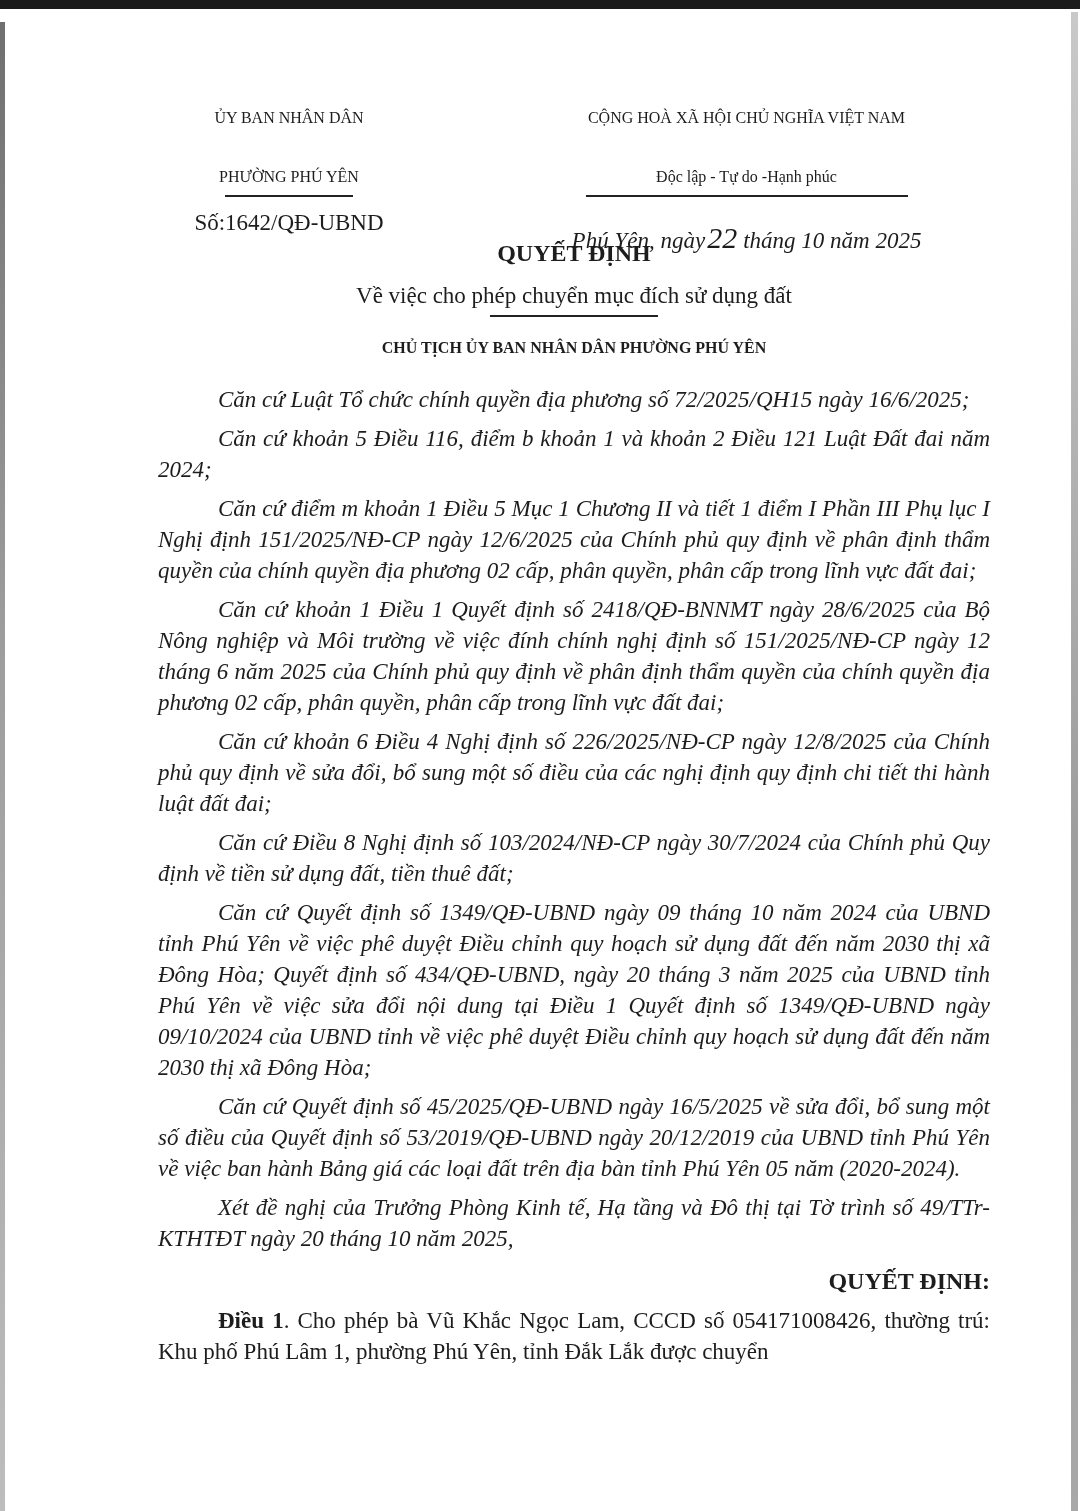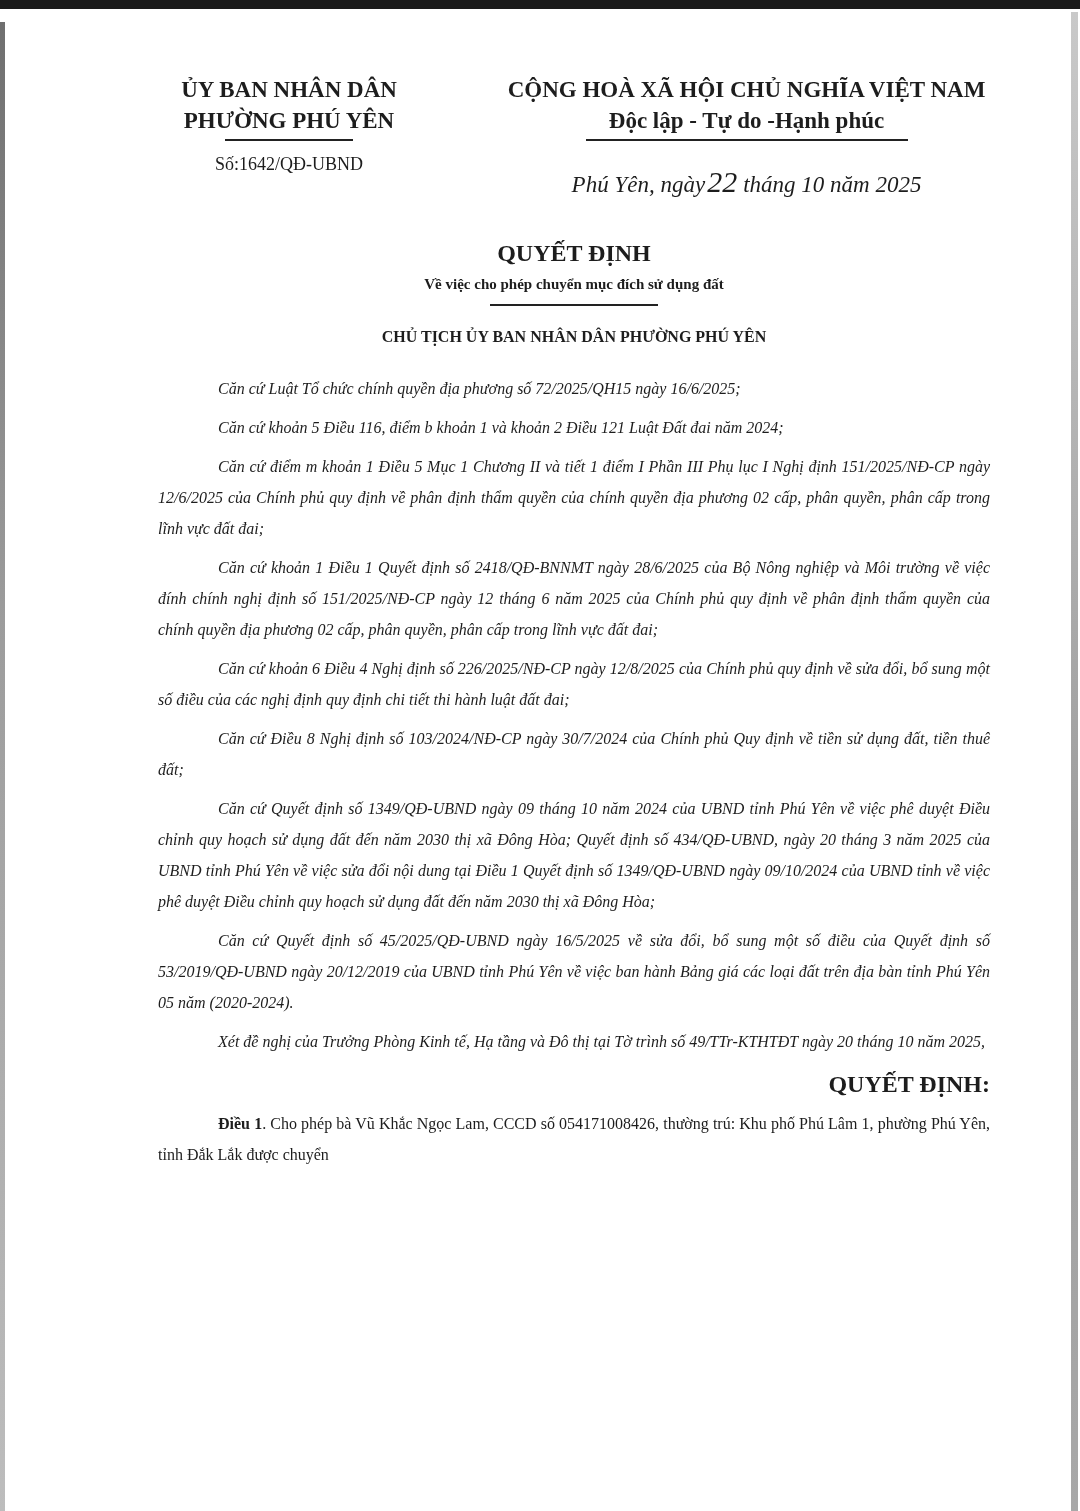--- a/index.html
+++ b/index.html
@@ -34,40 +34,40 @@
     left: 158px; right: 90px; top: 74px;
   }
   
   .hdr { position: relative; height: 122px; }
   .hdr-left {
     position: absolute; left: 5px; top: 0; width: 252px; text-align: center;
   }
   .hdr-right {
     position: absolute; left: 345px; top: 0; width: 487px; text-align: center;
   }
-  .hdr-bold { font-weight: bold; font-size: 23px; line-height: 31px; }
+  .hdr-bold { font-weight: normal; font-size: 16px; line-height: 31px; margin-top: 28px; }
   .rule {
     border: 0; border-top: 2px solid #222; margin: 3px auto 0 auto;
   }
   .rule-org { width: 128px; }
   .rule-motto { width: 322px; }
-  .doc-number { font-size: 18px; margin-top: 13px; }
+  .doc-number { font-size: 23px; margin-top: 13px; }
   .date-line { font-style: italic; font-size: 23px; margin-top: 24px; white-space: nowrap; }
   .date-day { font-size: 30px; padding: 0 6px 0 2px; }
   
   .title-block { text-align: center; margin-top: 16px; }
   .title-main { font-weight: bold; font-size: 24px; line-height: 31px; margin-top: 42px; }
-  .title-sub { font-weight: bold; font-size: 15px; line-height: 31px; }
+  .title-sub { font-weight: normal; font-size: 23px; line-height: 31px; margin-top: 11px; }
   .rule-subject { width: 168px; margin-top: 4px; }
   .authority { font-weight: bold; font-size: 16px; margin-top: 22px; }
   
   .body-text { margin-top: 27px; }
   .body-text p {
     margin: 8px 0 5px 0;
-    font-size: 16px;
+    font-size: 23px;
     line-height: 31px;
     text-align: justify;
     text-indent: 60px;
     font-style: italic;
   }
   .resolve-heading {
     text-align: right; font-weight: bold; font-size: 24px;
     margin: 14px 0 10px 0; font-style: normal;
   }
   p.article {

